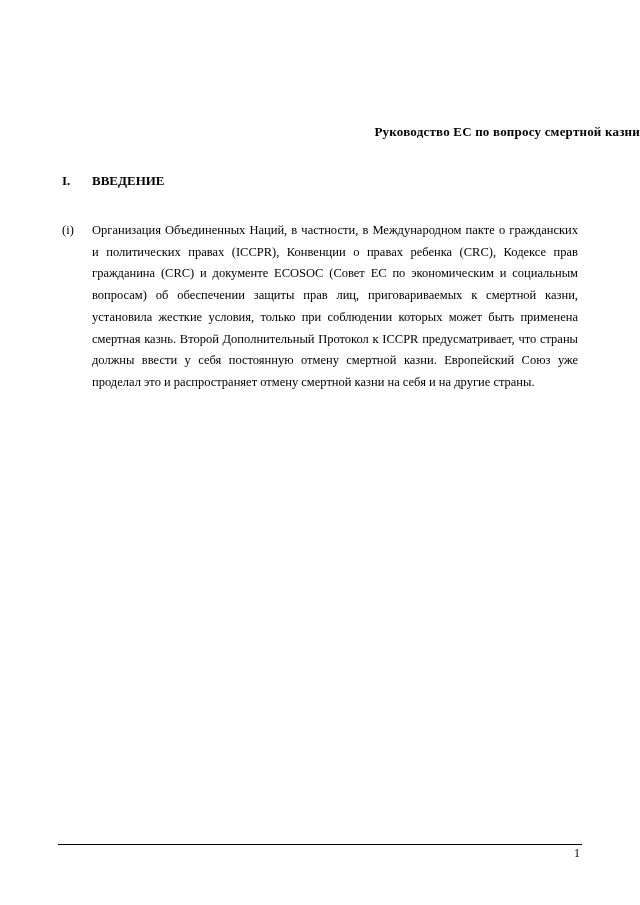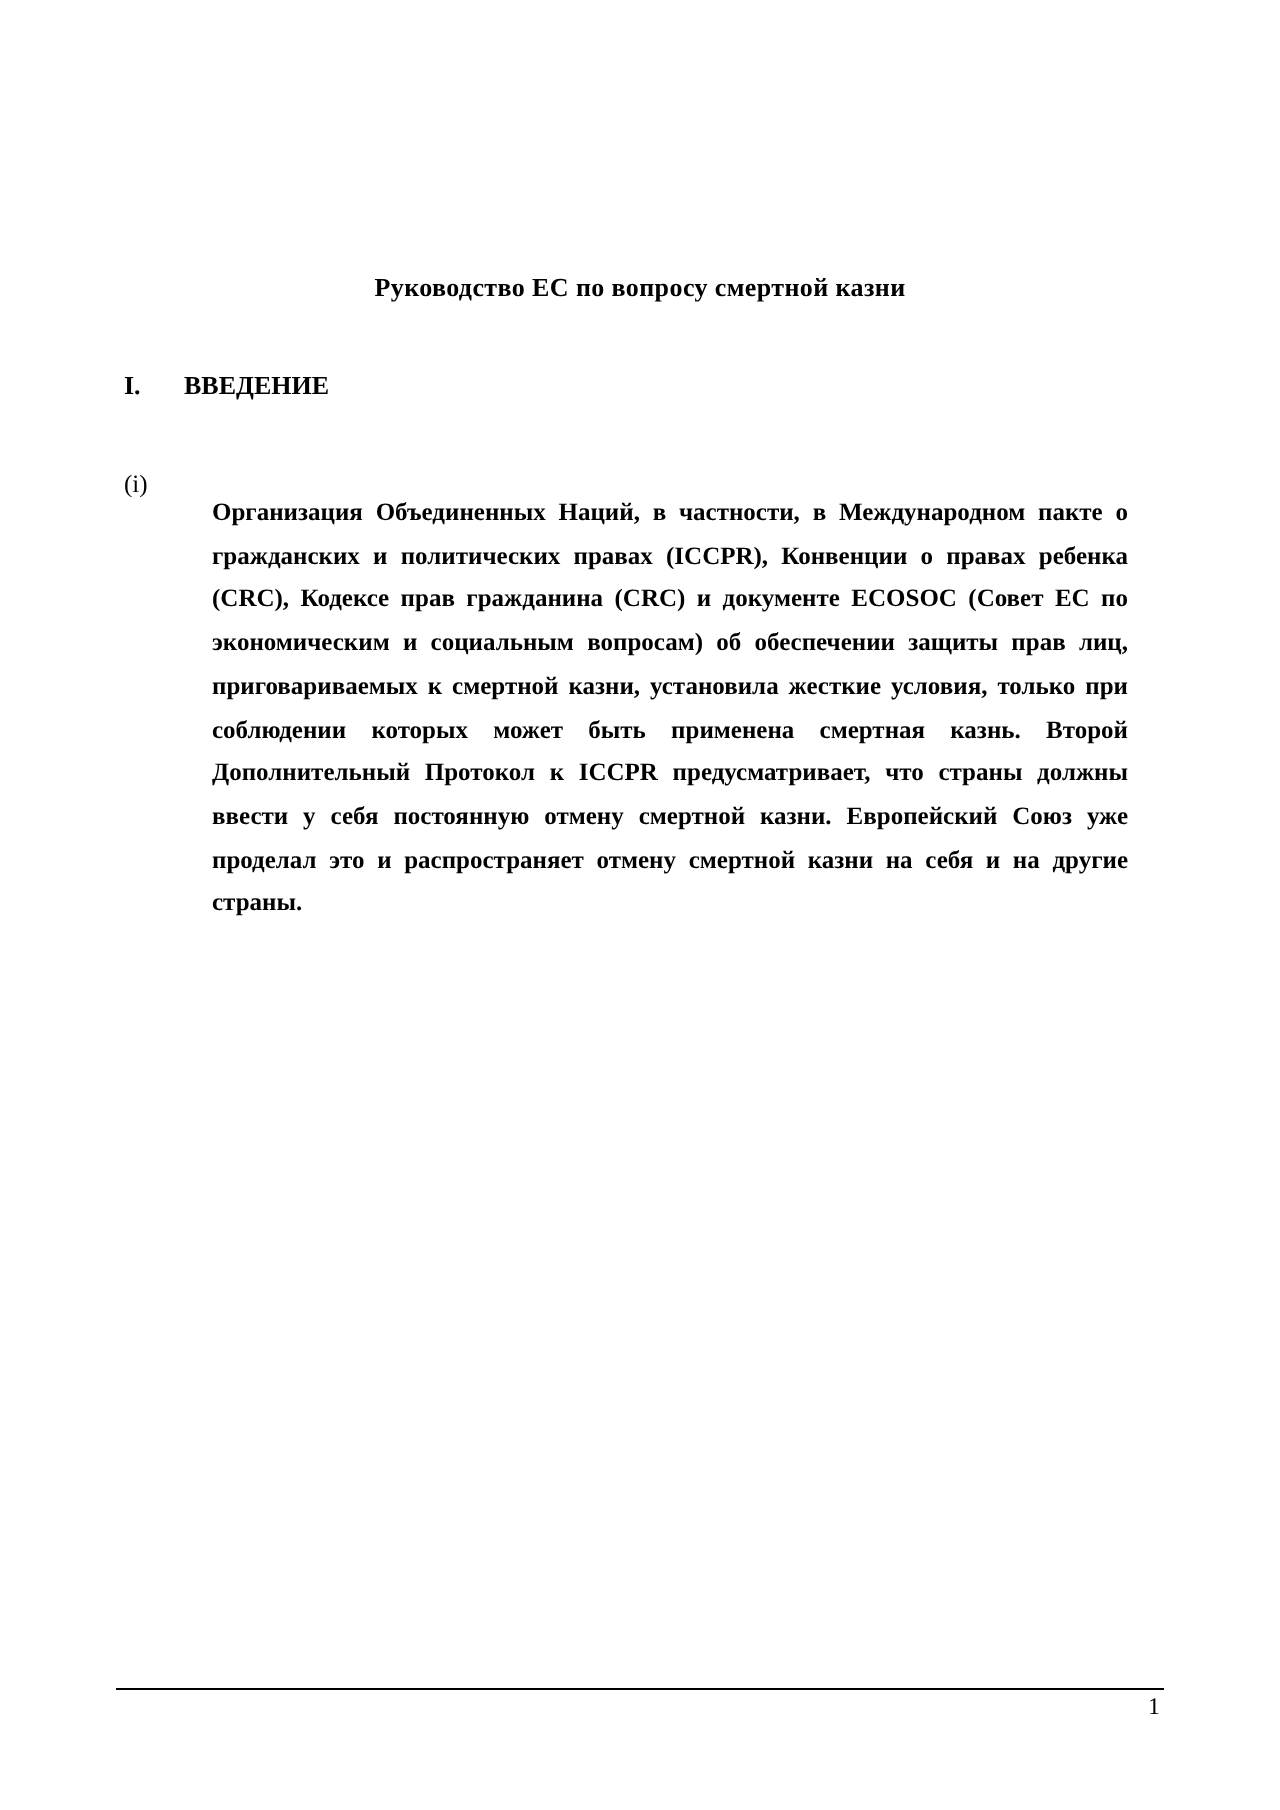--- a/index.html
+++ b/index.html
@@ -12,23 +12,23 @@
     width: 640px;
     height: 905px;
     margin: 0 auto;
     background: #ffffff;
     color: #000000;
     font-family: "Liberation Serif", serif;
     overflow: hidden;
     box-sizing: border-box;
   }
   .doc-title {
-    margin: 12px;
+    margin: 0;
     padding-top: 124px;
-    text-align: center;
+    text-align: right;
     font-size: 13px;
     font-weight: bold;
     letter-spacing: 0.2px;
   }
   .section-heading {
     margin: 33px 62px 0 62px;
     font-size: 13px;
     font-weight: bold;
     display: flex;
   }
@@ -40,27 +40,26 @@
     display: flex;
     margin: 31px 62px 0 62px;
   }
   .para-marker {
     width: 30px;
     flex-shrink: 0;
     font-size: 12.5px;
     line-height: 21.7px;
   }
   .para-text {
-    margin: 14px;
+    margin: 0;
     flex: 1;
     font-size: 12.5px;
     line-height: 21.7px;
     text-align: justify;
     text-justify: inter-word;
-    font-weight: bold;
   }
   .footer {
     position: absolute;
     left: 58px;
     right: 58px;
     top: 844px;
     border-top: 1px solid #000000;
     text-align: right;
   }
   .page-number {

